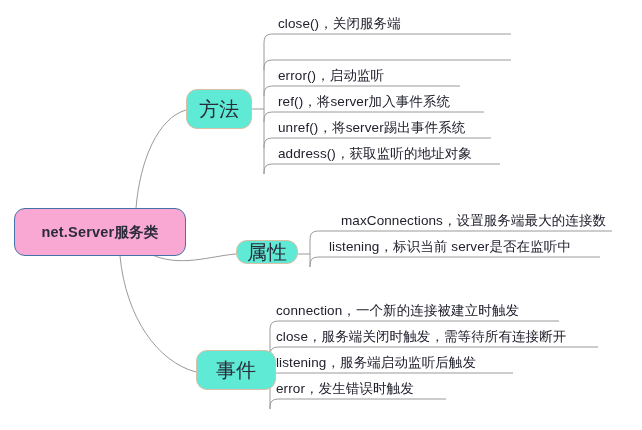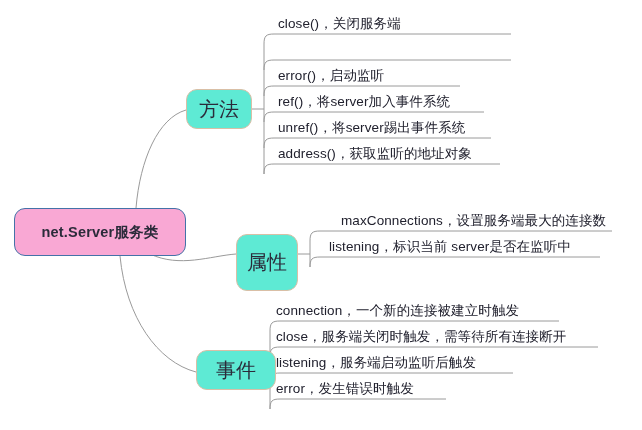--- a/index.html
+++ b/index.html
@@ -53,21 +53,21 @@
   }
 
   .branch-node {
     background: #5eead4;
     border: 1px solid #d9bfa6;
     border-radius: 11px;
     font-size: 20px;
     color: #2b2b3a;
   }
   .branch-methods    { left: 186px; top: 89px;  width: 66px; height: 40px; }
-  .branch-properties { left: 236px; top: 234px; width: 62px; height: 57px; font-family: Liberation Mono, monospace; }
+  .branch-properties { left: 236px; top: 240px; width: 62px; height: 24px; font-family: Liberation Mono, monospace; }
   .branch-events     { left: 196px; top: 350px; width: 80px; height: 40px; }
 
   
   .leaf {
     position: absolute;
     font-size: 13.5px;
     line-height: 18px;
     color: #21212e;
     white-space: nowrap;
     letter-spacing: .1px;

